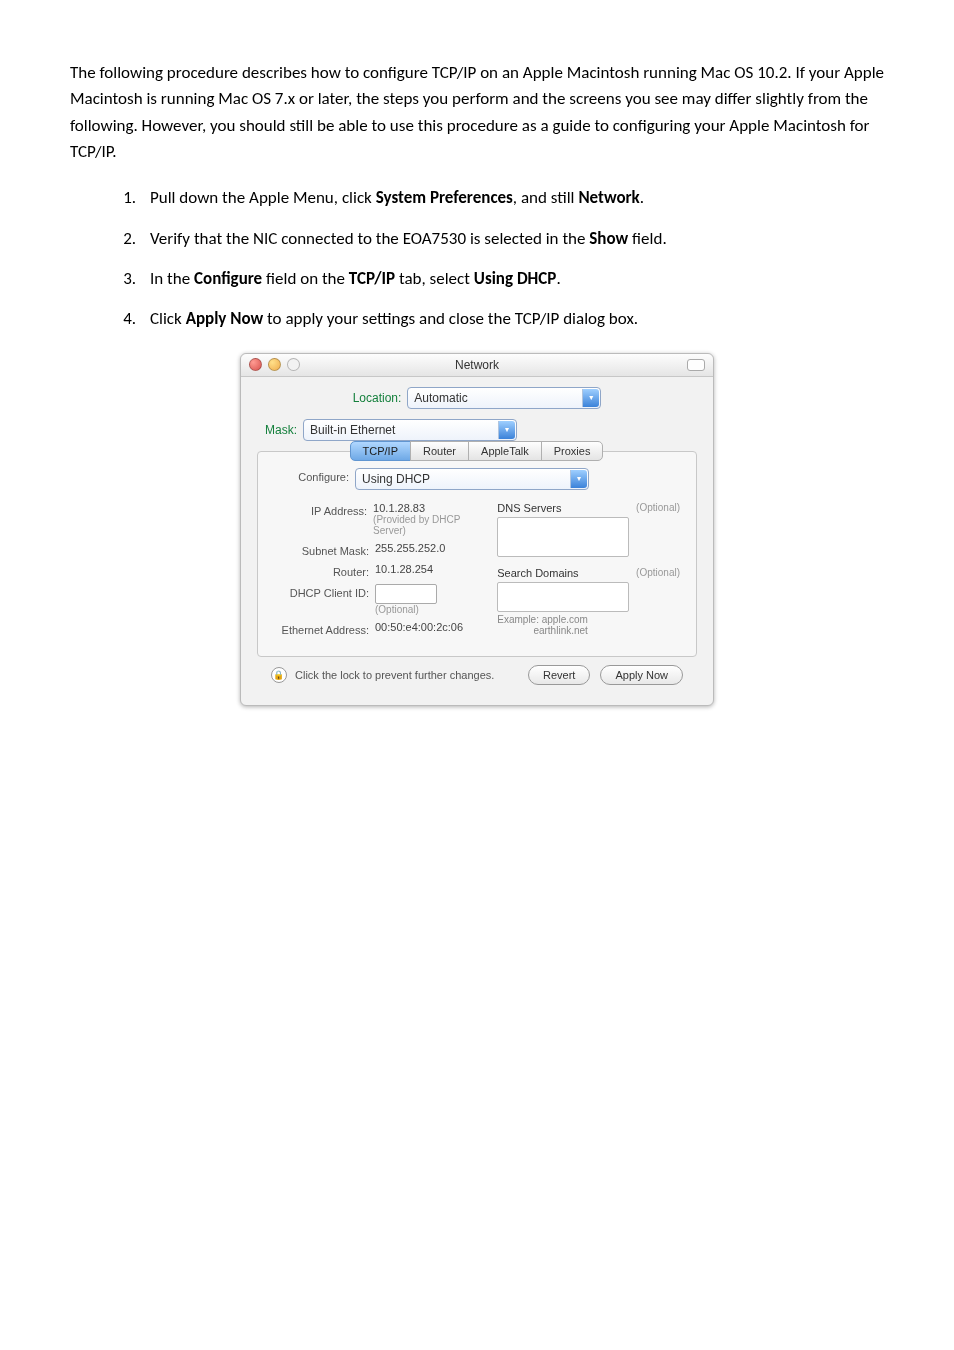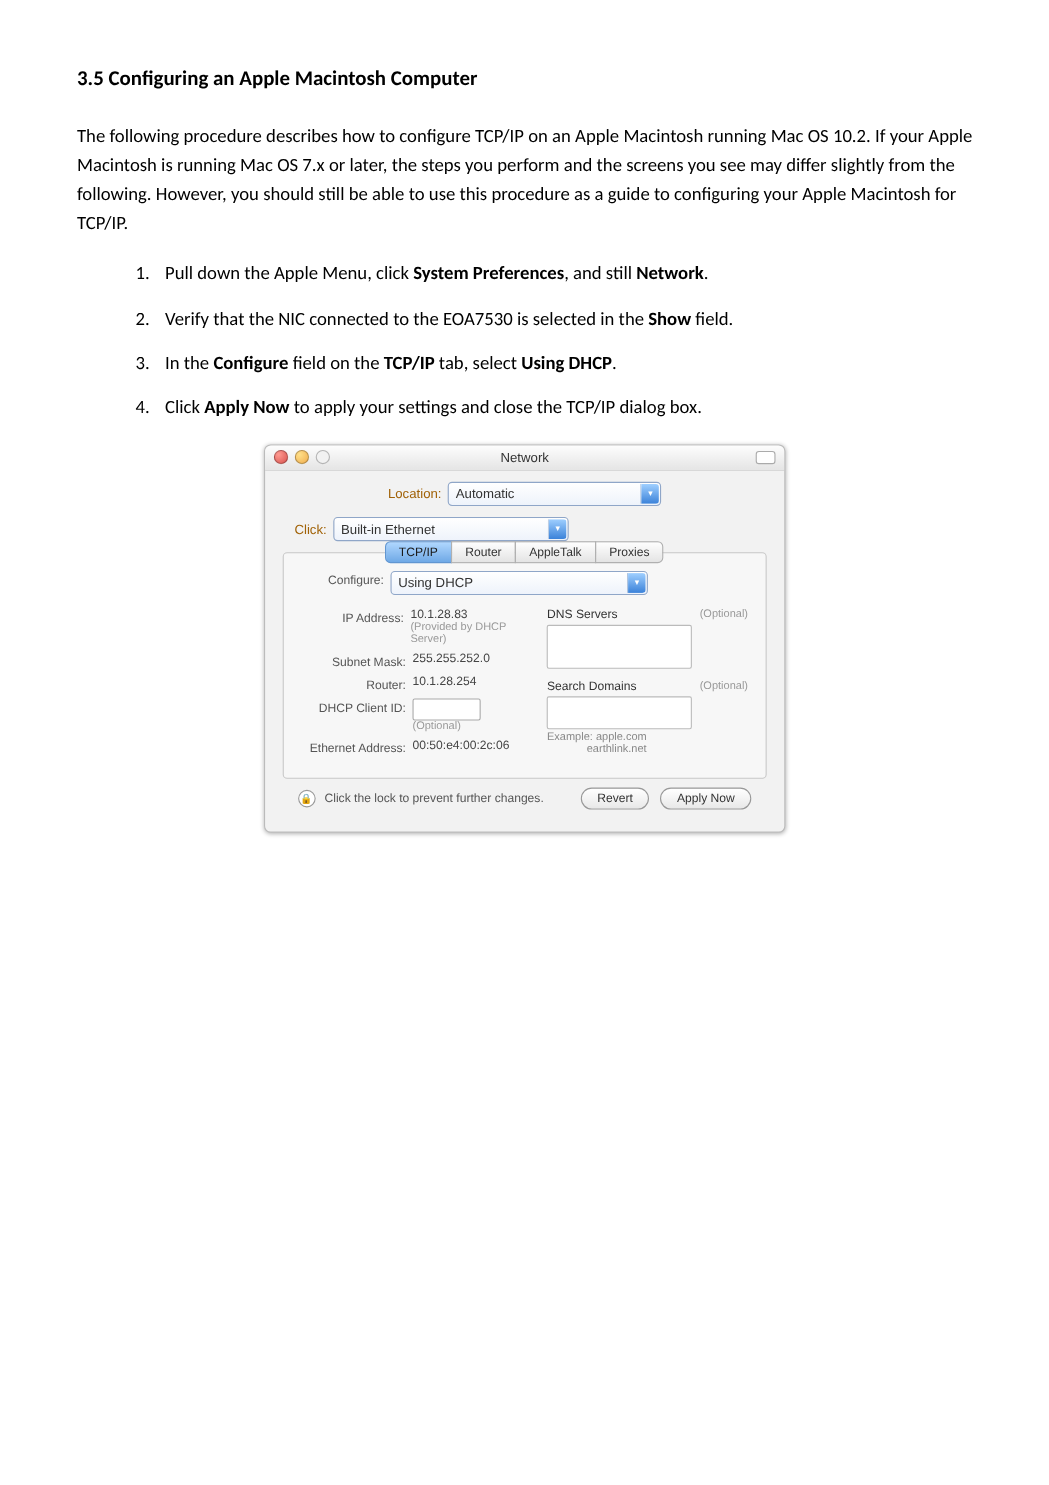--- a/index.html
+++ b/index.html
@@ -61,21 +61,21 @@
   .traffic-lights { display: flex; gap: 6px; }
   .tl { width: 11px; height: 11px; border-radius: 50%; border: 1px solid rgba(0,0,0,.25); }
   .tl.red { background: radial-gradient(circle at 30% 30%, #ff9b92, #d9534f); }
   .tl.yel { background: radial-gradient(circle at 30% 30%, #ffe08a, #f0ad4e); }
   .tl.grn { background: #f2f2f2; }
   .titlebar-title { position:absolute; left:0; right:0; text-align:center; font-size:12px; color:#333;}
   .titlebar-toggle { margin-left:auto; width:16px; height:10px; border:1px solid #aaa; border-radius:3px; background:#fefefe; }
 
   .mac-body { padding: 10px 16px 12px 16px; }
   .row { display:flex; align-items:center; margin-bottom:10px; }
-  .label-right { text-align:right; color:#a16207; font-size:12px; }
+  .label-right { text-align:right; color:#15803d; font-size:12px; }
   .aqua-select {
     height:20px; border:1px solid #8fa6c8; border-radius:4px;
     background: linear-gradient(#fff,#eef3fb);
     padding: 0 6px; font-size:12px; display:flex; align-items:center;
     position: relative;
   }
   .aqua-caret {
     width:16px; height:18px; border-left:1px solid #b0c4de;
     background: linear-gradient(#9fcfff,#3b82d9);
     border-top-right-radius:3px; border-bottom-right-radius:3px;
@@ -125,21 +125,20 @@
     border-radius:10px; background:linear-gradient(#fff,#e8e8e8);
   }
   .btn-row { margin-left:auto; display:flex; gap:10px;}
 
   .page-number { text-align:center; font-size:14px; color:#000; margin-top:60px;}
 </style>
 </head>
 <body>
 
 <div class="page">
-  <h2 class="section-heading">3.5 Configuring an Apple Macintosh Computer</h2>
 
   <p class="intro">The following procedure describes how to configure TCP/IP on an Apple Macintosh running Mac OS 10.2. If your Apple Macintosh is running Mac OS 7.x or later, the steps you perform and the screens you see may differ slightly from the following. However, you should still be able to use this procedure as a guide to configuring your Apple Macintosh for TCP/IP.</p>
 
   <ol class="steps">
     <li>
       <span>Pull down the Apple Menu, click </span><b>System Preferences</b><span>, and still </span><b>Network</b><span>.</span>
     </li>
     <li>
       <span>Verify that the NIC connected to the EOA7530 is selected in the </span><b>Show</b><span> field.</span>
     </li>
@@ -165,21 +164,21 @@
     <div class="mac-body">
       <div class="row" style="justify-content:center; gap:6px;">
         <span class="label-right">Location:</span>
         <div class="aqua-select" style="width:180px;">
           <span>Automatic</span>
           <span class="aqua-caret">▾</span>
         </div>
       </div>
 
       <div class="row" style="gap:6px;">
-        <span class="label-right" style="width:40px;">Click:</span>
+        <span class="label-right" style="width:40px;">Mask:</span>
         <div class="aqua-select" style="width:200px;">
           <span>Built-in Ethernet</span>
           <span class="aqua-caret">▾</span>
         </div>
       </div>
 
       <div class="inner-panel">
         <div class="tab-row">
           <div class="mac-tab active">TCP/IP</div>
           <div class="mac-tab">Router</div>

